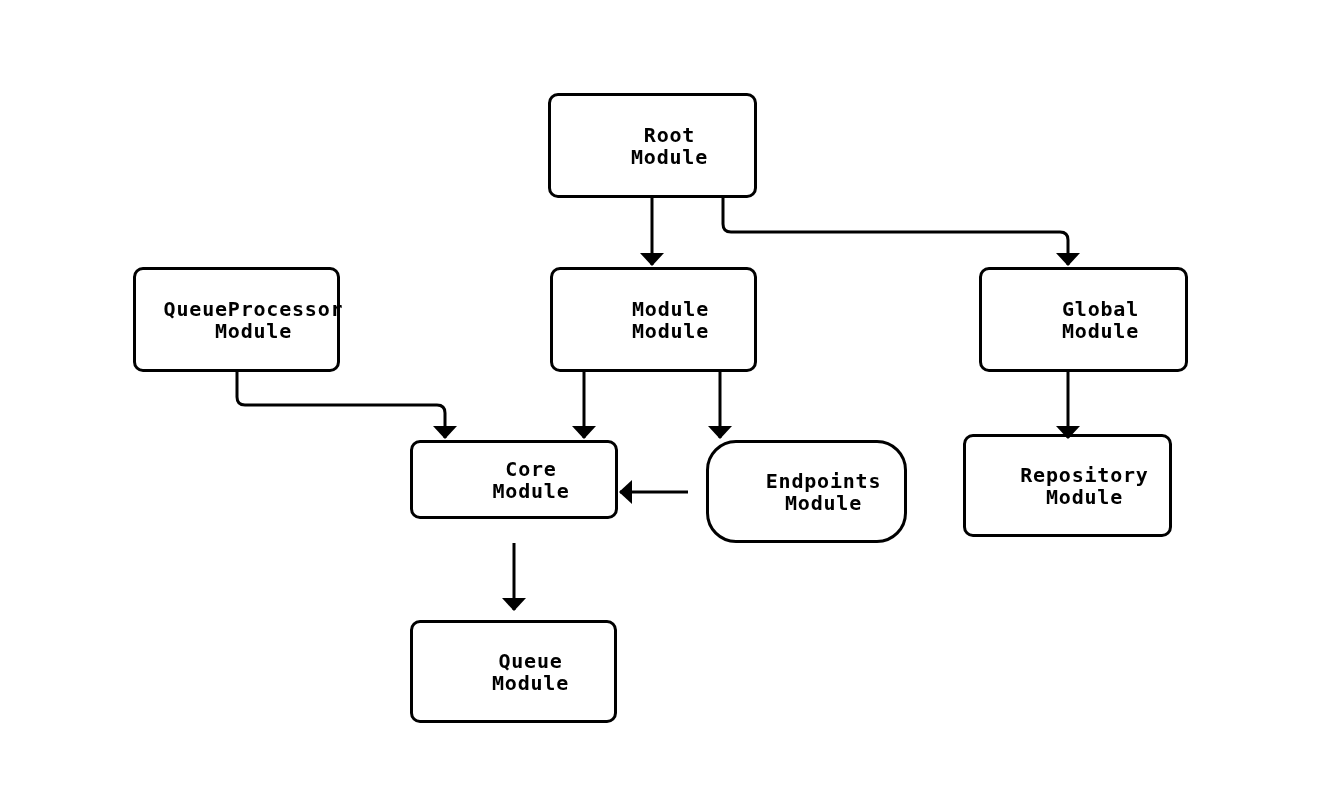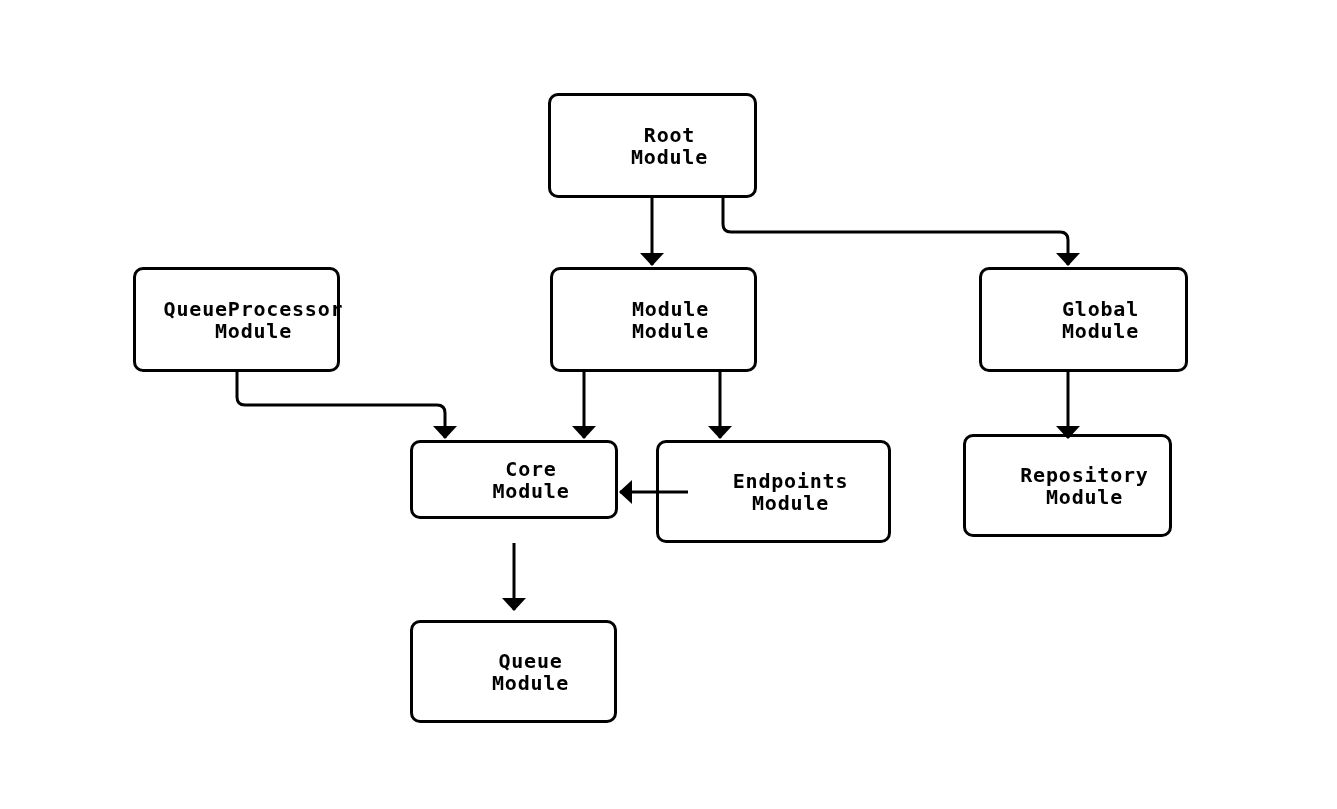--- a/index.html
+++ b/index.html
@@ -68,21 +68,21 @@
         <div class="node-label-line">Module</div>
       </div>
       <div class="node" style="left: 963px; top: 267px; width: 209px; height: 105px; margin-left: 16px;">
         <div class="node-label-line">Global</div>
         <div class="node-label-line">Module</div>
       </div>
       <div class="node" style="left: 410px; top: 440px; width: 208px; height: 79px;">
         <div class="node-label-line">Core</div>
         <div class="node-label-line">Module</div>
       </div>
-      <div class="node" style="left: 656px; top: 440px; width: 235px; height: 103px;">
+      <div class="node" style="left: 706px; top: 440px; width: 201px; height: 103px; border-radius: 30px;">
         <div class="node-label-line">Endpoints</div>
         <div class="node-label-line">Module</div>
       </div>
       <div class="node" style="left: 963px; top: 434px; width: 209px; height: 103px;">
         <div class="node-label-line">Repository</div>
         <div class="node-label-line">Module</div>
       </div>
       <div class="node" style="left: 410px; top: 612px; width: 207px; height: 103px; margin-top: 8px;">
         <div class="node-label-line">Queue</div>
         <div class="node-label-line">Module</div>

